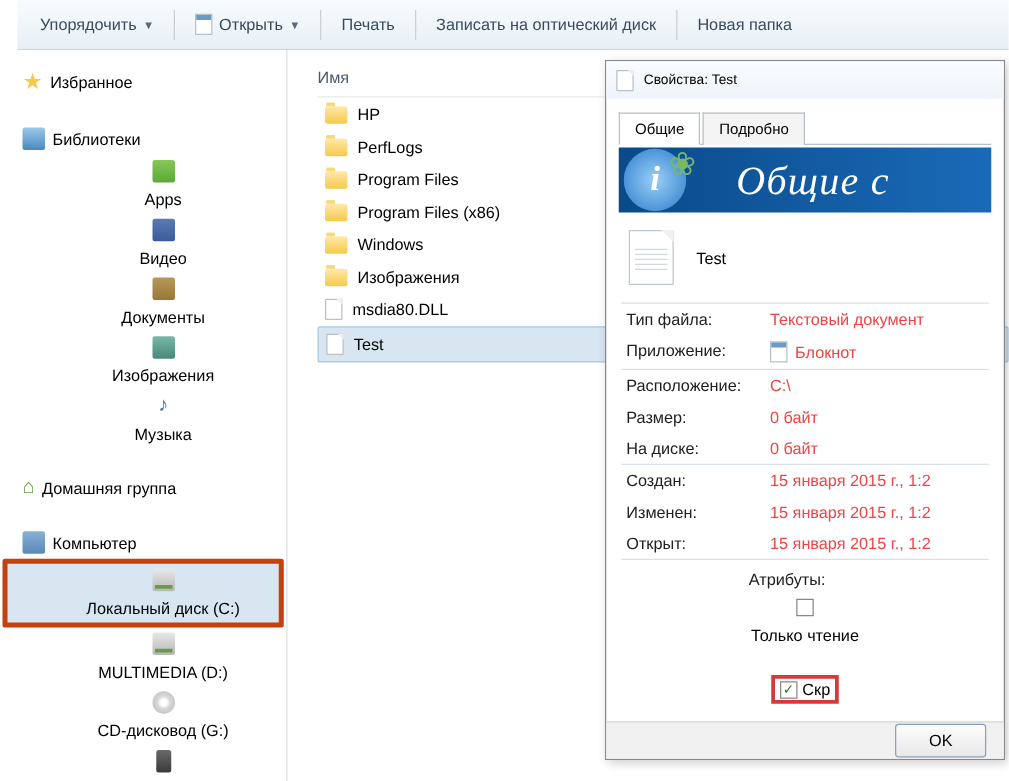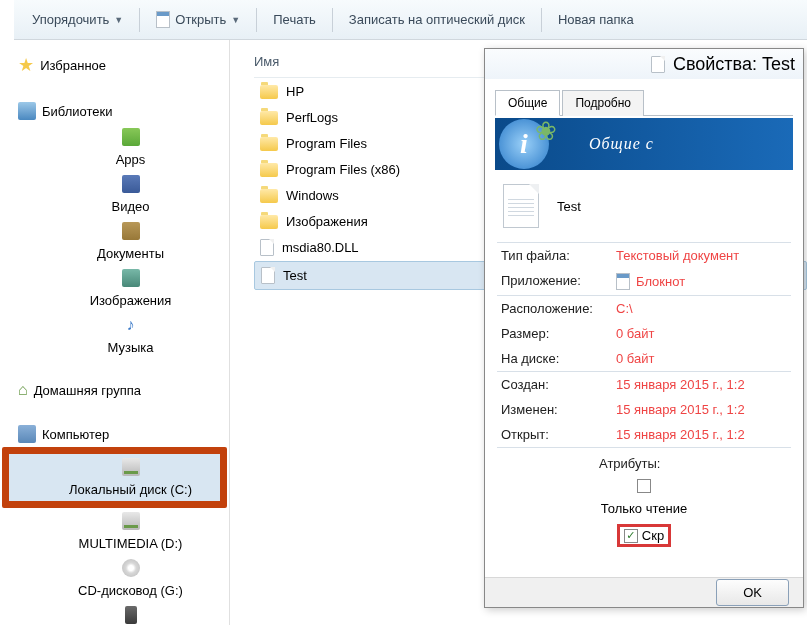--- a/index.html
+++ b/index.html
@@ -9,21 +9,21 @@
 .toolbar { height: 40px; background: linear-gradient(#f7fbfd, #e8f0f6); border-bottom: 1px solid #d0d7dd; display: flex; align-items: center; padding: 0 10px; gap: 4px; margin-left: 14px; }
 .tb-item { display: flex; align-items: center; gap: 5px; padding: 4px 8px; color: #3a4a5a; cursor: default; }
 .tb-sep { width: 1px; height: 24px; background: #c8d0d8; margin: 0 4px; }
 .drop-arrow { font-size: 9px; color: #5a6a7a; }
 
 
 .main { display: flex; height: calc(625px - 40px); }
 .sidebar { width: 230px; border-right: 1px solid #e0e0e0; padding-top: 10px; background: #fff; }
 .tree-item { display: flex; align-items: center; padding: 4px 8px 4px 18px; gap: 6px; cursor: default; }
 .tree-item.child { padding-left: 40px; flex-direction: column; }
-.tree-item.selected { background: #d8e6f2; border: 7px solid #c2410c; border-radius: 2px; margin: 0 2px; }
+.tree-item.selected { background: #d8e6f2; border: 4px solid #c2410c; border-radius: 2px; margin: 0 2px; }
 .tree-section { margin-bottom: 18px; }
 
 .content { flex: 1; padding: 10px 0 0 24px; }
 .col-header { color: #4a5a6a; padding: 4px 0 8px 0; font-size: 13px; border-bottom: 1px solid #e6ecf0; margin-right: 20px; }
 .file-item { display: flex; align-items: center; gap: 8px; padding: 5px 6px; cursor: default; }
 .file-item.selected { background: #d8e6f2; border: 1px solid #a8c8e0; border-radius: 2px; }
 
 
 .ico { width: 18px; height: 18px; display: inline-block; flex-shrink: 0; }
 .ico-folder { background: linear-gradient(#ffe9a8, #f5c94b); border-radius: 2px; position: relative; height: 14px; margin-top: 2px; }
@@ -42,41 +42,41 @@
 .ico-app { background: linear-gradient(#88c858,#5aa838); border-radius: 2px; }
 .ico-vid { background: linear-gradient(#5a7ab8,#3a5a98); border-radius: 2px; }
 .ico-doc { background: linear-gradient(#b89858,#987838); border-radius: 2px; }
 .ico-img { background: linear-gradient(#78b8a8,#488878); border-radius: 2px; }
 .ico-mus { color: #3a7ac8; font-size: 16px; }
 .ico-notepad { background: #fff; border: 1px solid #b8c0c8; width: 14px; height: 17px; position: relative; }
 .ico-notepad::before { content: ""; position: absolute; top: 0; left: 0; right: 0; height: 4px; background: #6a9ac8; }
 
 
 .dialog { position: absolute; left: 484px; top: 48px; width: 320px; height: 560px; background: #fff; border: 1px solid #888; box-shadow: 2px 2px 8px rgba(0,0,0,0.2); }
-.dlg-title { height: 30px; background: linear-gradient(#fafcfe, #eef4fa); display: flex; align-items: center; padding: 0 8px; gap: 8px; font-size: 18px; justify-content: flex-end; }
+.dlg-title { height: 30px; background: linear-gradient(#fafcfe, #eef4fa); display: flex; align-items: center; padding: 0 8px; gap: 8px; font-size: 11px; }
 .dlg-body { padding: 10px 10px 0 10px; }
 .tabs { display: flex; border-bottom: 1px solid #b8c0c8; }
 .tab { padding: 5px 12px; border: 1px solid #b8c0c8; border-bottom: none; margin-right: 2px; background: #f4f4f4; position: relative; top: 1px; font-size: 12px; cursor: default; }
 .tab.active { background: #fff; border-bottom: 1px solid #fff; }
 .banner { margin-top: 2px; height: 52px; background: linear-gradient(90deg, #0a4a8a, #1a6ab8); display: flex; align-items: center; color: #fff; overflow: hidden; position: relative; }
 .banner-icon { width: 50px; height: 50px; background: radial-gradient(circle, #9ad0f8, #2a7ac8); border-radius: 50%; margin-left: 4px; display: flex; align-items: center; justify-content: center; color: #fff; font-size: 28px; font-weight: bold; font-style: italic; font-family: Georgia, serif; }
 .banner-leaves { position: absolute; left: 40px; color: #7ab868; font-size: 26px; top: -2px; }
-.banner-text { margin-left: 40px; font-size: 16px; font-style: italic; font-family: Georgia, serif; letter-spacing: 1px; text-align: right; }
+.banner-text { margin-left: 40px; font-size: 32px; font-style: italic; font-family: Georgia, serif; letter-spacing: 1px; text-align: right; }
 .file-header { display: flex; align-items: center; gap: 18px; padding: 14px 8px; }
 .big-file-icon { width: 36px; height: 44px; background: #fff; border: 1px solid #c0c8d0; position: relative; }
 .big-file-icon::after { content: ""; position: absolute; right: -1px; top: -1px; width: 0; height: 0; border-left: 10px solid transparent; border-top: 10px solid #eef0f2; }
 .big-file-icon::before { content: ""; position: absolute; left: 4px; right: 4px; top: 14px; height: 1px; background: #d0d8e0; box-shadow: 0 4px 0 #d0d8e0, 0 8px 0 #d0d8e0, 0 12px 0 #d0d8e0, 0 16px 0 #d0d8e0; }
 .hr { border-top: 1px solid #d8e0e8; margin: 0 2px; }
 .prop-row { display: flex; padding: 5px 6px; font-size: 13px; }
 .prop-label { width: 115px; color: #202020; }
 .prop-value { flex: 1; color: #ef4444; display: flex; align-items: center; gap: 6px; }
 .attr-row { display: flex; padding: 8px 6px; font-size: 13px; align-items: center; gap: 8px; flex-direction: column; }
 .checkbox { width: 14px; height: 14px; border: 1px solid #888; background: #fff; display: inline-flex; align-items: center; justify-content: center; font-size: 11px; color: #2a7a2a; }
 .checkbox.checked::after { content: "✓"; }
-.highlight-box { border: 3px solid #d83838; padding: 1px 4px; display: inline-flex; align-items: center; gap: 4px; }
+.highlight-box { border: 3px solid #d83838; padding: 1px 4px; display: inline-flex; align-items: center; gap: 4px; margin-top: 16px; }
 .dlg-buttons { position: absolute; bottom: 0; left: 0; right: 0; height: 30px; background: #f0f0f0; border-top: 1px solid #d8d8d8; display: flex; align-items: center; justify-content: flex-end; padding: 0 14px; }
 .btn { padding: 5px 26px; background: linear-gradient(#fdfdfd, #e8e8e8); border: 1px solid #8aa0b8; border-radius: 3px; font-size: 13px; cursor: default; }
 </style>
 </head>
 <body>
 
 <div class="toolbar">
   <div class="tb-item">
     <span>Упорядочить</span>
     <span class="drop-arrow">▼</span>

